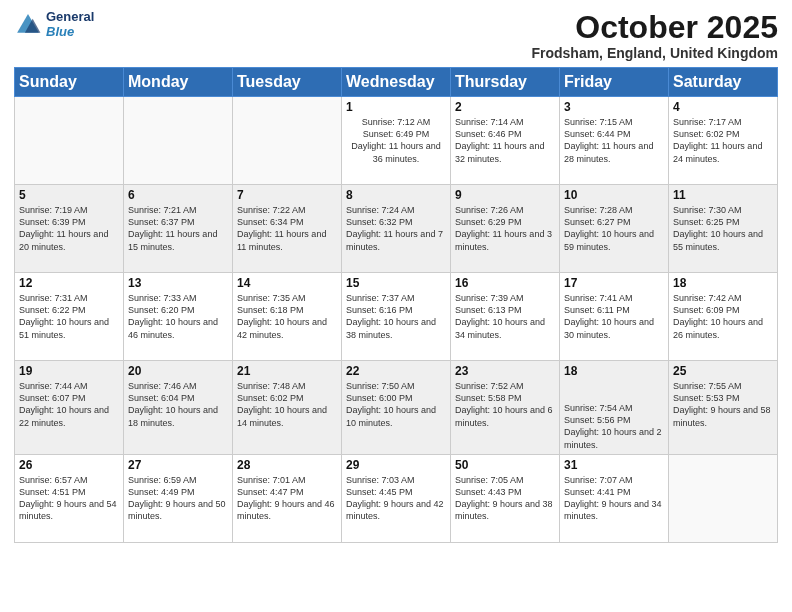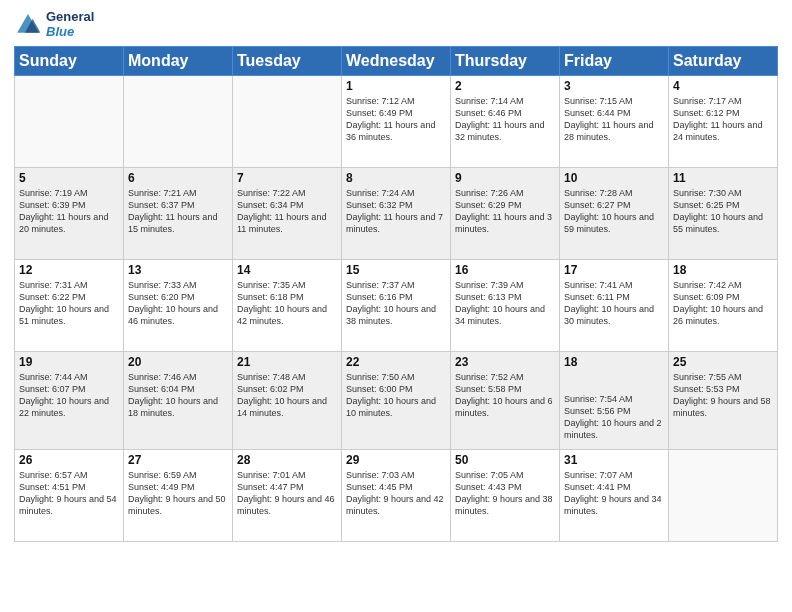--- a/index.html
+++ b/index.html
@@ -109,20 +109,24 @@
     <div class="logo">
       <svg class="logo-icon" viewBox="0 0 36 36">
         <polygon points="18,4 32,28 4,28" fill="#2980b9" opacity="0.85"></polygon>
         <polygon points="24,10 34,28 14,28" fill="#1a3a6b" opacity="0.7"></polygon>
       </svg>
       <div class="logo-text">
         <div>General</div>
         <div><span>Blue</span></div>
       </div>
     </div>
+    <div class="title-block">
+      <div class="month-title">October 2025</div>
+      <div class="location">Frodsham, England, United Kingdom</div>
+    </div>
   </div>
 
   <table class="calendar">
     <thead>
       <tr>
       <th>Sunday</th>
           <th>Monday</th>
           <th>Tuesday</th>
           <th>Wednesday</th>
           <th>Thursday</th>
@@ -130,40 +134,40 @@
           <th>Saturday</th>
         </tr>
     </thead>
     <tbody id="calendar-body">
     <tr>
           <td class="empty"></td>
           <td class="empty"></td>
           <td class="empty"></td>
           <td>
             <span class="day-number">1</span>
-            <div class="cell-text" style="white-space: pre-line;">Sunrise: 7:12 AM
+            <div class="cell-text" style="white-space: pre-line; text-align: center;">Sunrise: 7:12 AM
 Sunset: 6:49 PM
 Daylight: 11 hours and 36 minutes.</div>
           </td>
           <td>
             <span class="day-number">2</span>
             <div class="cell-text" style="white-space: pre-line;">Sunrise: 7:14 AM
 Sunset: 6:46 PM
 Daylight: 11 hours and 32 minutes.</div>
           </td>
           <td>
             <span class="day-number">3</span>
             <div class="cell-text" style="white-space: pre-line;">Sunrise: 7:15 AM
 Sunset: 6:44 PM
 Daylight: 11 hours and 28 minutes.</div>
           </td>
           <td>
             <span class="day-number">4</span>
             <div class="cell-text" style="white-space: pre-line;">Sunrise: 7:17 AM
-Sunset: 6:12 PM
+Sunset: 6:02 PM
 Daylight: 11 hours and 24 minutes.</div>
           </td>
         </tr>
         <tr class="row-shade">
           <td>
             <span class="day-number">5</span>
             <div class="cell-text" style="white-space: pre-line;">Sunrise: 7:19 AM
 Sunset: 6:39 PM
 Daylight: 11 hours and 20 minutes.</div>
           </td>

